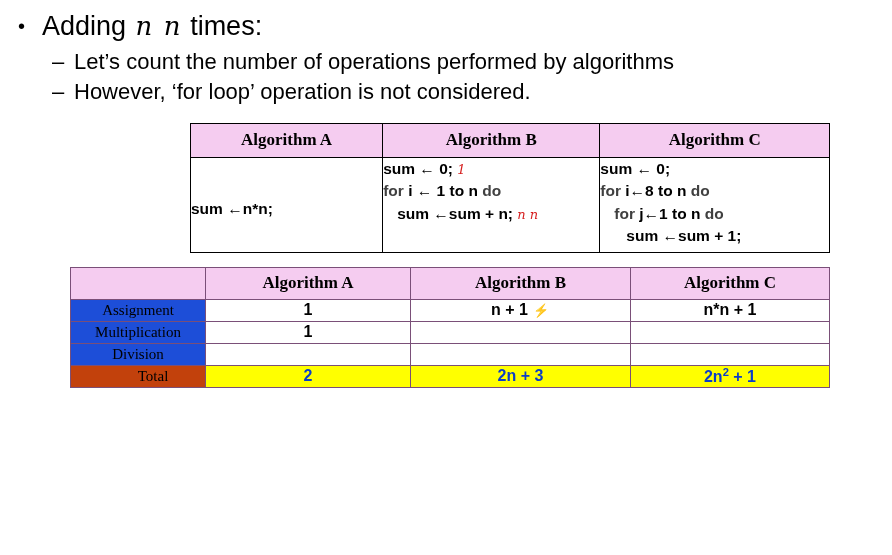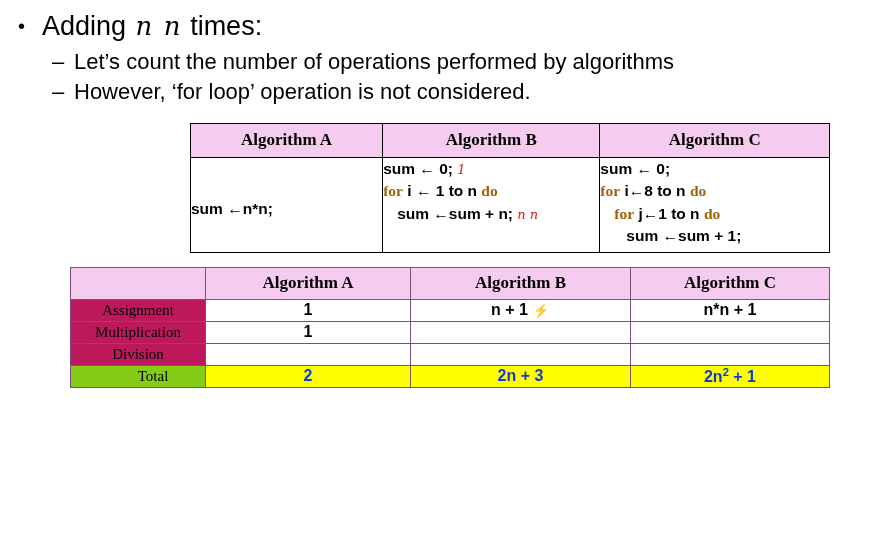--- a/index.html
+++ b/index.html
@@ -84,21 +84,21 @@
     font-size: 15.5px;
     line-height: 1.45;
     padding: 9px 8px 11px 8px;
     height: 86px;
     white-space: nowrap;
   }
   .code-cell.center-v {
     vertical-align: middle;
     padding-top: 8px;
   }
-  .kw { color: #a16207; font-family: Liberation Serif, serif; }
+  .kw { color: #404040; }
   .red-note {
     color: #d61f1f;
     font-family: "DejaVu Serif", serif;
     font-style: italic;
     font-weight: normal;
     font-size: 13px;
   }
   .ind1 { padding-left: 14px; display: inline-block; }
   .ind2 { padding-left: 26px; display: inline-block; }
 
@@ -121,40 +121,40 @@
     font-family: "Liberation Serif", serif;
     font-weight: bold;
     font-size: 17px;
     text-align: center;
     padding: 5px 2px 6px 2px;
   }
   table.counts thead th.corner {
     background: #f5ccf0;
   }
   td.rowlabel {
-    background: #be185d;
+    background: #1d4ed8;
     font-family: "Liberation Serif", serif;
     font-size: 15px;
     text-align: center;
     padding: 5px 2px;
     width: 130px;
   }
   td.val {
     text-align: center;
     font-family: "Liberation Sans", sans-serif;
     font-weight: bold;
     font-size: 16px;
     padding: 5px 2px;
     height: 21px;
   }
   tr.total td {
     background: #ffff00;
   }
   tr.total td.rowlabel {
-    background: #84cc16;
+    background: #c2410c;
     font-weight: normal;
     padding-left: 30px;
   }
   tr.total td.val {
     color: #0b3ec8;
   }
   .lightning {
     color: #b03bd6;
     font-size: 13px;
     padding-left: 6px;

